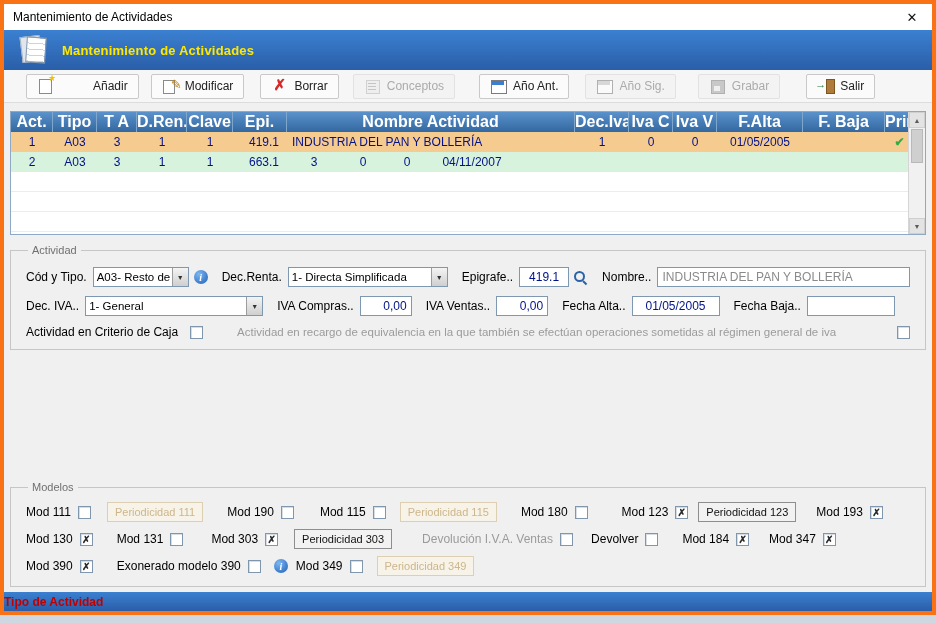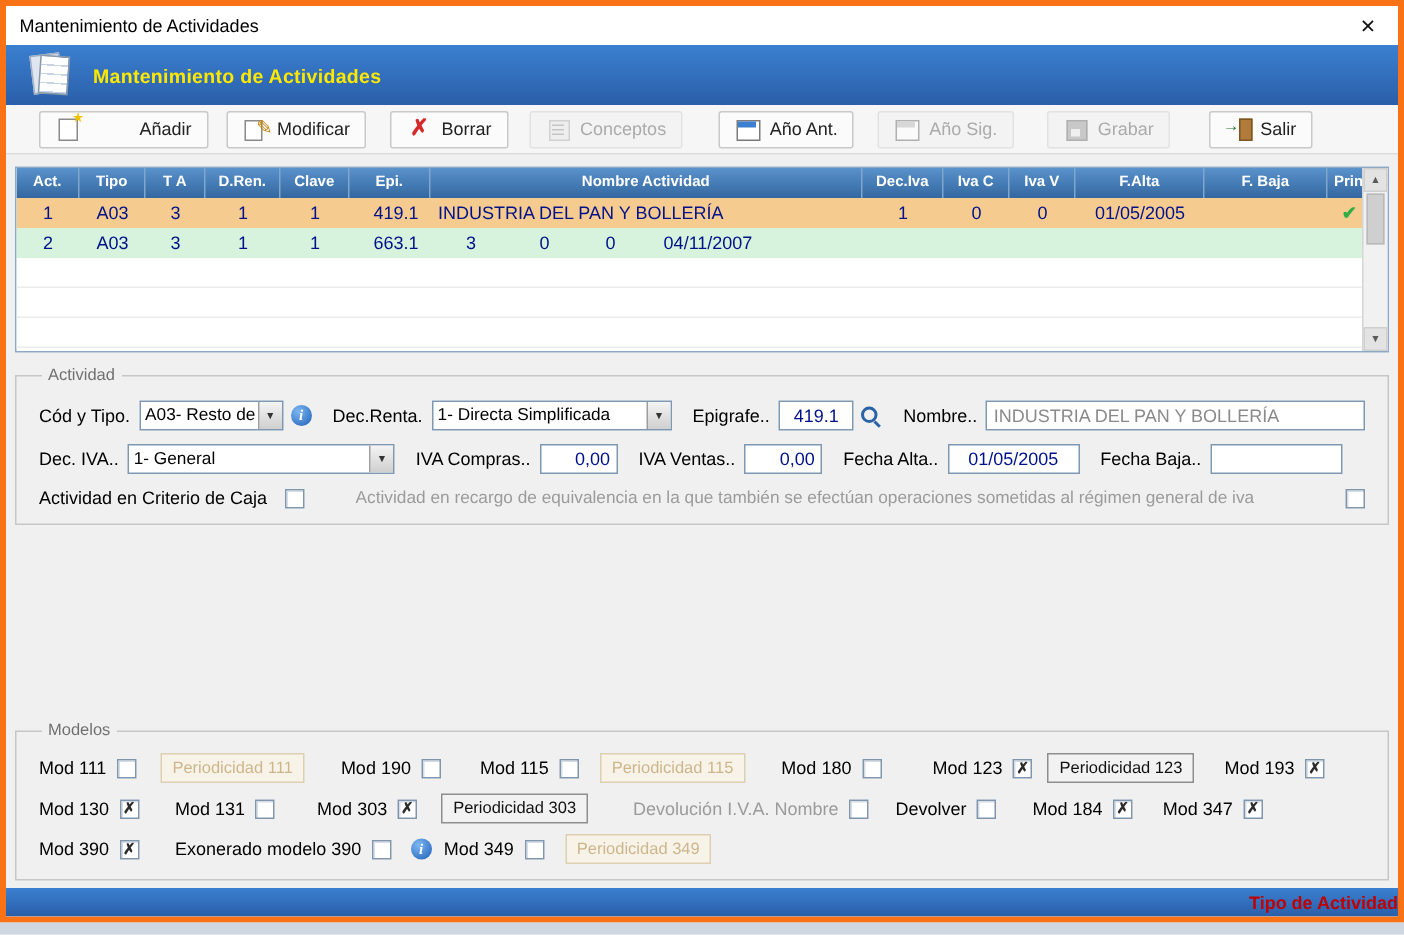--- a/index.html
+++ b/index.html
@@ -44,21 +44,21 @@
   .next-year-icon::after { content:""; position:absolute; left:2px; top:3px; width:12px; height:4px; background:#b9c2cc; }
   .save-icon::before { content:""; position:absolute; left:2px; top:2px; width:12px; height:12px; background:#9aa7b8; border:1px solid #6e7a8a; }
   .save-icon::after { content:""; position:absolute; left:5px; top:8px; width:6px; height:5px; background:#e9edf2; }
   .exit-icon::before { content:""; position:absolute; left:9px; top:1px; width:7px; height:13px; background:#b07a3a; border:1px solid #7d551e; }
   .exit-icon::after { content:"→"; position:absolute; left:-2px; top:0; font-size:11px; font-weight:bold; color:#1f7a2e; }
 
   
   .grid { margin:8px 6px 0; flex:0 0 auto; position:relative; height:124px; background:#fff;
           border:1px solid #8ea9c6; overflow:hidden; }
   .ghead { display:flex; height:20px; width:903px; background:linear-gradient(180deg,#5a92cc,#33679f); }
-  .gh { font-weight:bold; font-size:10px; color:#fff; text-align:center; line-height:19px;
+  .gh { font-weight:bold; font-size:16px; color:#fff; text-align:center; line-height:19px;
         border-right:1px solid #7fa6cd; overflow:hidden; white-space:nowrap; flex:0 0 auto; }
   .grow { display:flex; height:20px; line-height:20px; width:903px; color:#00128a; }
   .grow.sel { background:#f6cb90; }
   .grow.alt { background:#d7f3dd; }
   .gc { overflow:hidden; white-space:nowrap; text-align:center; flex:0 0 auto; }
   .gc.c5 { text-align:right; padding-right:8px; }
   .gc.c6 { text-align:left; padding-left:5px; }
   .erow { height:20px; width:903px; background:#fff; border-bottom:1px solid #ececec; }
   .gcheck { color:#2fae46; font-size:12px; font-weight:bold; }
   .c0{width:42px}.c1{width:44px}.c2{width:40px}.c3{width:50px}.c4{width:46px}.c5{width:54px}.c6{width:288px}
@@ -105,21 +105,21 @@
   .mrow { display:flex; align-items:center; margin-top:7px; }
   .mitem { display:inline-flex; align-items:flex-end; }
   .mlb { margin-right:7px; white-space:nowrap; }
   .mlb.muted { color:#9b9b9b; }
   .pbtn { height:20px; padding:0 7px; border:1px solid #8e8e8e; background:#f2f2f2; font-family:inherit;
           font-size:11px; color:#111; white-space:nowrap; }
   .pbtn.off { color:#cdb68b; border-color:#dccfb2; background:#f7f3e9; }
 
   
   .statusbar { height:19px; flex:0 0 auto; margin-top:5px; background:linear-gradient(180deg,#3b80d1,#2a5ea8);
-               display:flex; align-items:center; justify-content:flex-end; }
+               display:flex; align-items:center; justify-content:flex-start; }
   .statustext { color:#c00000; font-weight:bold; font-size:12px; }
 </style>
 </head>
 <body>
 
 <div class="window">
 
   <div class="titlebar">
     <span class="titletext">Mantenimiento de Actividades</span>
     <span class="closebtn">✕</span>
@@ -313,21 +313,21 @@
           <span class="mitem" style="margin-right: 28px;">
             <span class="mlb">Mod 131</span>
             <span class="mcb"></span>
           </span>
           <span class="mitem" style="margin-right: 16px;">
             <span class="mlb">Mod 303</span>
             <span class="mcb on">✗</span>
           </span>
           <button class="pbtn" style="margin-right: 30px;">Periodicidad 303</button>
           <span class="mitem" style="margin-right: 18px;">
-            <span class="mlb muted">Devolución I.V.A. Nombre</span>
+            <span class="mlb muted">Devolución I.V.A. Ventas</span>
             <span class="mcb"></span>
           </span>
           <span class="mitem" style="margin-right: 24px;">
             <span class="mlb">Devolver</span>
             <span class="mcb"></span>
           </span>
           <span class="mitem" style="margin-right: 20px;">
             <span class="mlb">Mod 184</span>
             <span class="mcb on">✗</span>
           </span>

